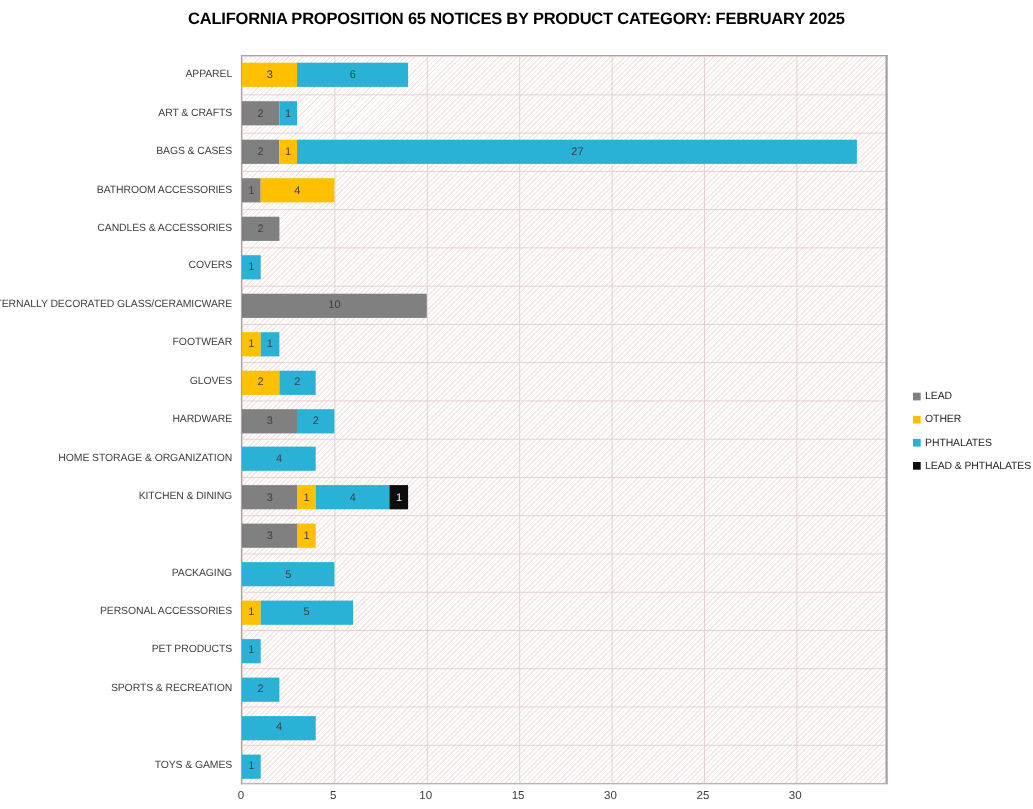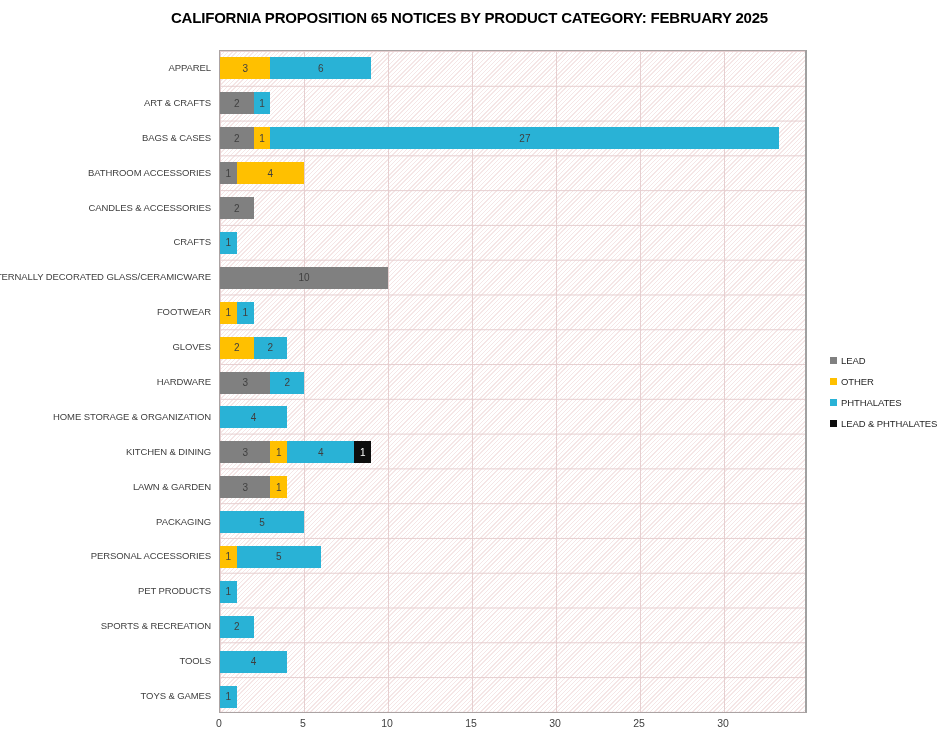--- a/index.html
+++ b/index.html
@@ -90,33 +90,31 @@
 <body>
 
 <div class="chart">
   <div class="chart-title">CALIFORNIA PROPOSITION 65 NOTICES BY PRODUCT CATEGORY: FEBRUARY 2025</div>
   <div class="category-labels">
       <div class="cat-label" style="top: 0px; height: 34.8947px;">APPAREL</div>
       <div class="cat-label" style="top: 34.8947px; height: 34.8947px;">ART &amp; CRAFTS</div>
       <div class="cat-label" style="top: 69.7895px; height: 34.8947px;">BAGS &amp; CASES</div>
       <div class="cat-label" style="top: 104.684px; height: 34.8947px;">BATHROOM ACCESSORIES</div>
       <div class="cat-label" style="top: 139.579px; height: 34.8947px;">CANDLES &amp; ACCESSORIES</div>
-      <div class="cat-label" style="top: 174.474px; height: 34.8947px;">CRAFTS</div>
+      <div class="cat-label" style="top: 174.474px; height: 34.8947px;">COVERS</div>
       <div class="cat-label" style="top: 209.368px; height: 34.8947px;">EXTERNALLY DECORATED GLASS/CERAMICWARE</div>
       <div class="cat-label" style="top: 244.263px; height: 34.8947px;">FOOTWEAR</div>
       <div class="cat-label" style="top: 279.158px; height: 34.8947px;">GLOVES</div>
       <div class="cat-label" style="top: 314.053px; height: 34.8947px;">HARDWARE</div>
       <div class="cat-label" style="top: 348.947px; height: 34.8947px;">HOME STORAGE &amp; ORGANIZATION</div>
       <div class="cat-label" style="top: 383.842px; height: 34.8947px;">KITCHEN &amp; DINING</div>
-      <div class="cat-label" style="top: 418.737px; height: 34.8947px;">LAWN &amp; GARDEN</div>
       <div class="cat-label" style="top: 453.632px; height: 34.8947px;">PACKAGING</div>
       <div class="cat-label" style="top: 488.526px; height: 34.8947px;">PERSONAL ACCESSORIES</div>
       <div class="cat-label" style="top: 523.421px; height: 34.8947px; padding-left: 48px;">PET PRODUCTS</div>
       <div class="cat-label" style="top: 558.316px; height: 34.8947px;">SPORTS &amp; RECREATION</div>
-      <div class="cat-label" style="top: 593.211px; height: 34.8947px;">TOOLS</div>
       <div class="cat-label" style="top: 628.105px; height: 34.8947px; padding-left: 31px;">TOYS &amp; GAMES</div>
     </div>
   <div class="plot-area">
       <div class="bar-row" style="top: 6.44737px;">
         <div class="bar-seg" style="left: 0px; width: 50.4px; background: rgb(255, 192, 0); color: rgb(63, 63, 63);">3</div>
         <div class="bar-seg" style="left: 50.4px; width: 100.8px; background: rgb(41, 178, 214); color: rgb(63, 63, 63);">6</div>
       </div>
       <div class="bar-row" style="top: 41.3421px;">
         <div class="bar-seg" style="left: 0px; width: 33.6px; background: rgb(128, 128, 128); color: rgb(63, 63, 63);">2</div>
         <div class="bar-seg" style="left: 33.6px; width: 16.8px; background: rgb(41, 178, 214); color: rgb(63, 63, 63);">1</div>

